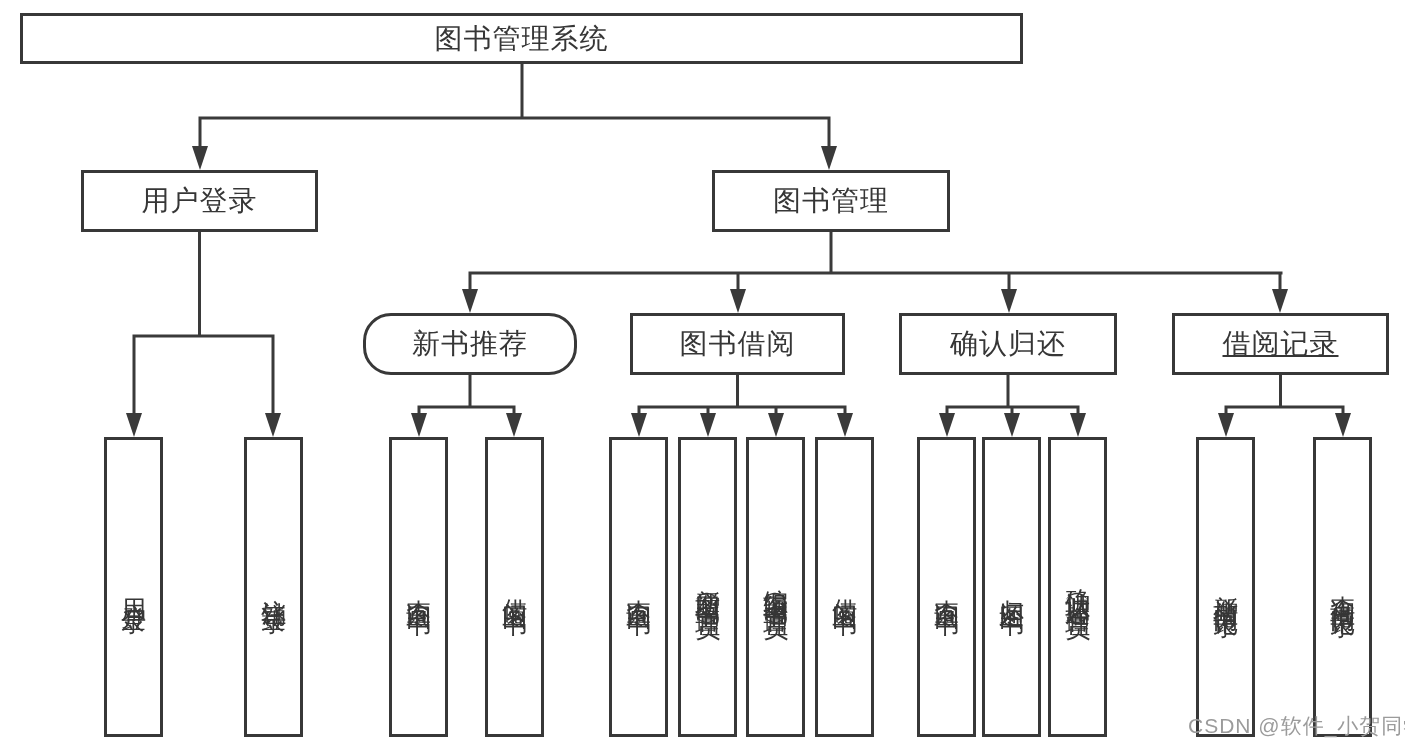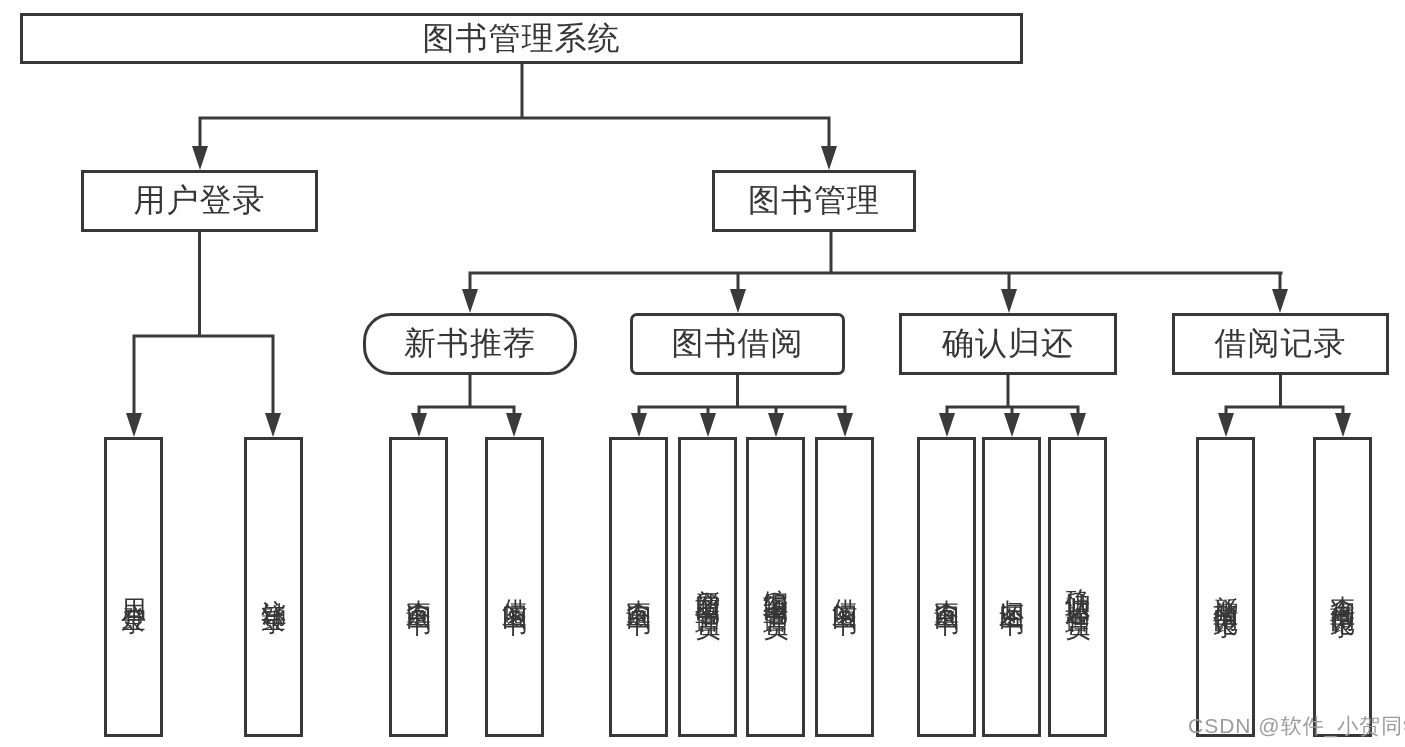--- a/index.html
+++ b/index.html
@@ -26,21 +26,21 @@
     background: #ffffff;
     border: 3px solid #383838;
     box-sizing: border-box;
     display: flex;
     align-items: center;
     justify-content: center;
     color: #363636;
     z-index: 2;
   }
   .hnode {
-    font-size: 32px;
+    font-size: 28px;
     letter-spacing: 1px;
   }
   .root {
     left: 20px; top: 13px;
     width: 1003px; height: 51px;
   }
   .leaf {
     top: 437px;
     width: 59px; height: 300px;
     font-size: 25px;
@@ -101,26 +101,26 @@
       <polygon points="1004,413 1020,413 1012,437"></polygon>
       <polygon points="1070,413 1086,413 1078,437"></polygon>
       <polygon points="1218,413 1234,413 1226,437"></polygon>
       <polygon points="1335,413 1351,413 1343,437"></polygon>
     </g>
   </svg>
 
   <div class="node hnode root">图书管理系统</div>
 
   <div class="node hnode" style="left:81px; top:170px; width:237px; height:62px;">用户登录</div>
-  <div class="node hnode" style="left:712px; top:170px; width:204px; height:62px;">图书管理</div>
+  <div class="node hnode" style="left:712px; top:170px; width:238px; height:62px;">图书管理</div>
 
   <div class="node hnode" style="left:363px; top:313px; width:214px; height:62px;border-radius:28px;">新书推荐</div>
-  <div class="node hnode" style="left:630px; top:313px; width:215px; height:62px;border-radius:7px;">图书借阅</div>
+  <div class="node hnode" style="left:630px; top:313px; width:215px; height:62px;">图书借阅</div>
   <div class="node hnode" style="left:899px; top:313px; width:218px; height:62px;">确认归还</div>
-  <div class="node hnode" style="left:1172px; top:313px; width:217px; height:62px;">借阅记录</div>
+  <div class="node hnode" style="left:1172px; top:313px; width:217px; height:62px;text-decoration:underline;">借阅记录</div>
 
   <div class="node leaf" style="left:104px;">用户登录</div>
   <div class="node leaf" style="left:244px;">注销登录</div>
 
   <div class="node leaf" style="left:389px;">查询图书</div>
   <div class="node leaf" style="left:485px;">借阅图书</div>
 
   <div class="node leaf" style="left:609px;">查询图书</div>
   <div class="node leaf" style="left:678px;">新增图书（管理员）</div>
   <div class="node leaf" style="left:746px;">编辑图书（管理员）</div>

